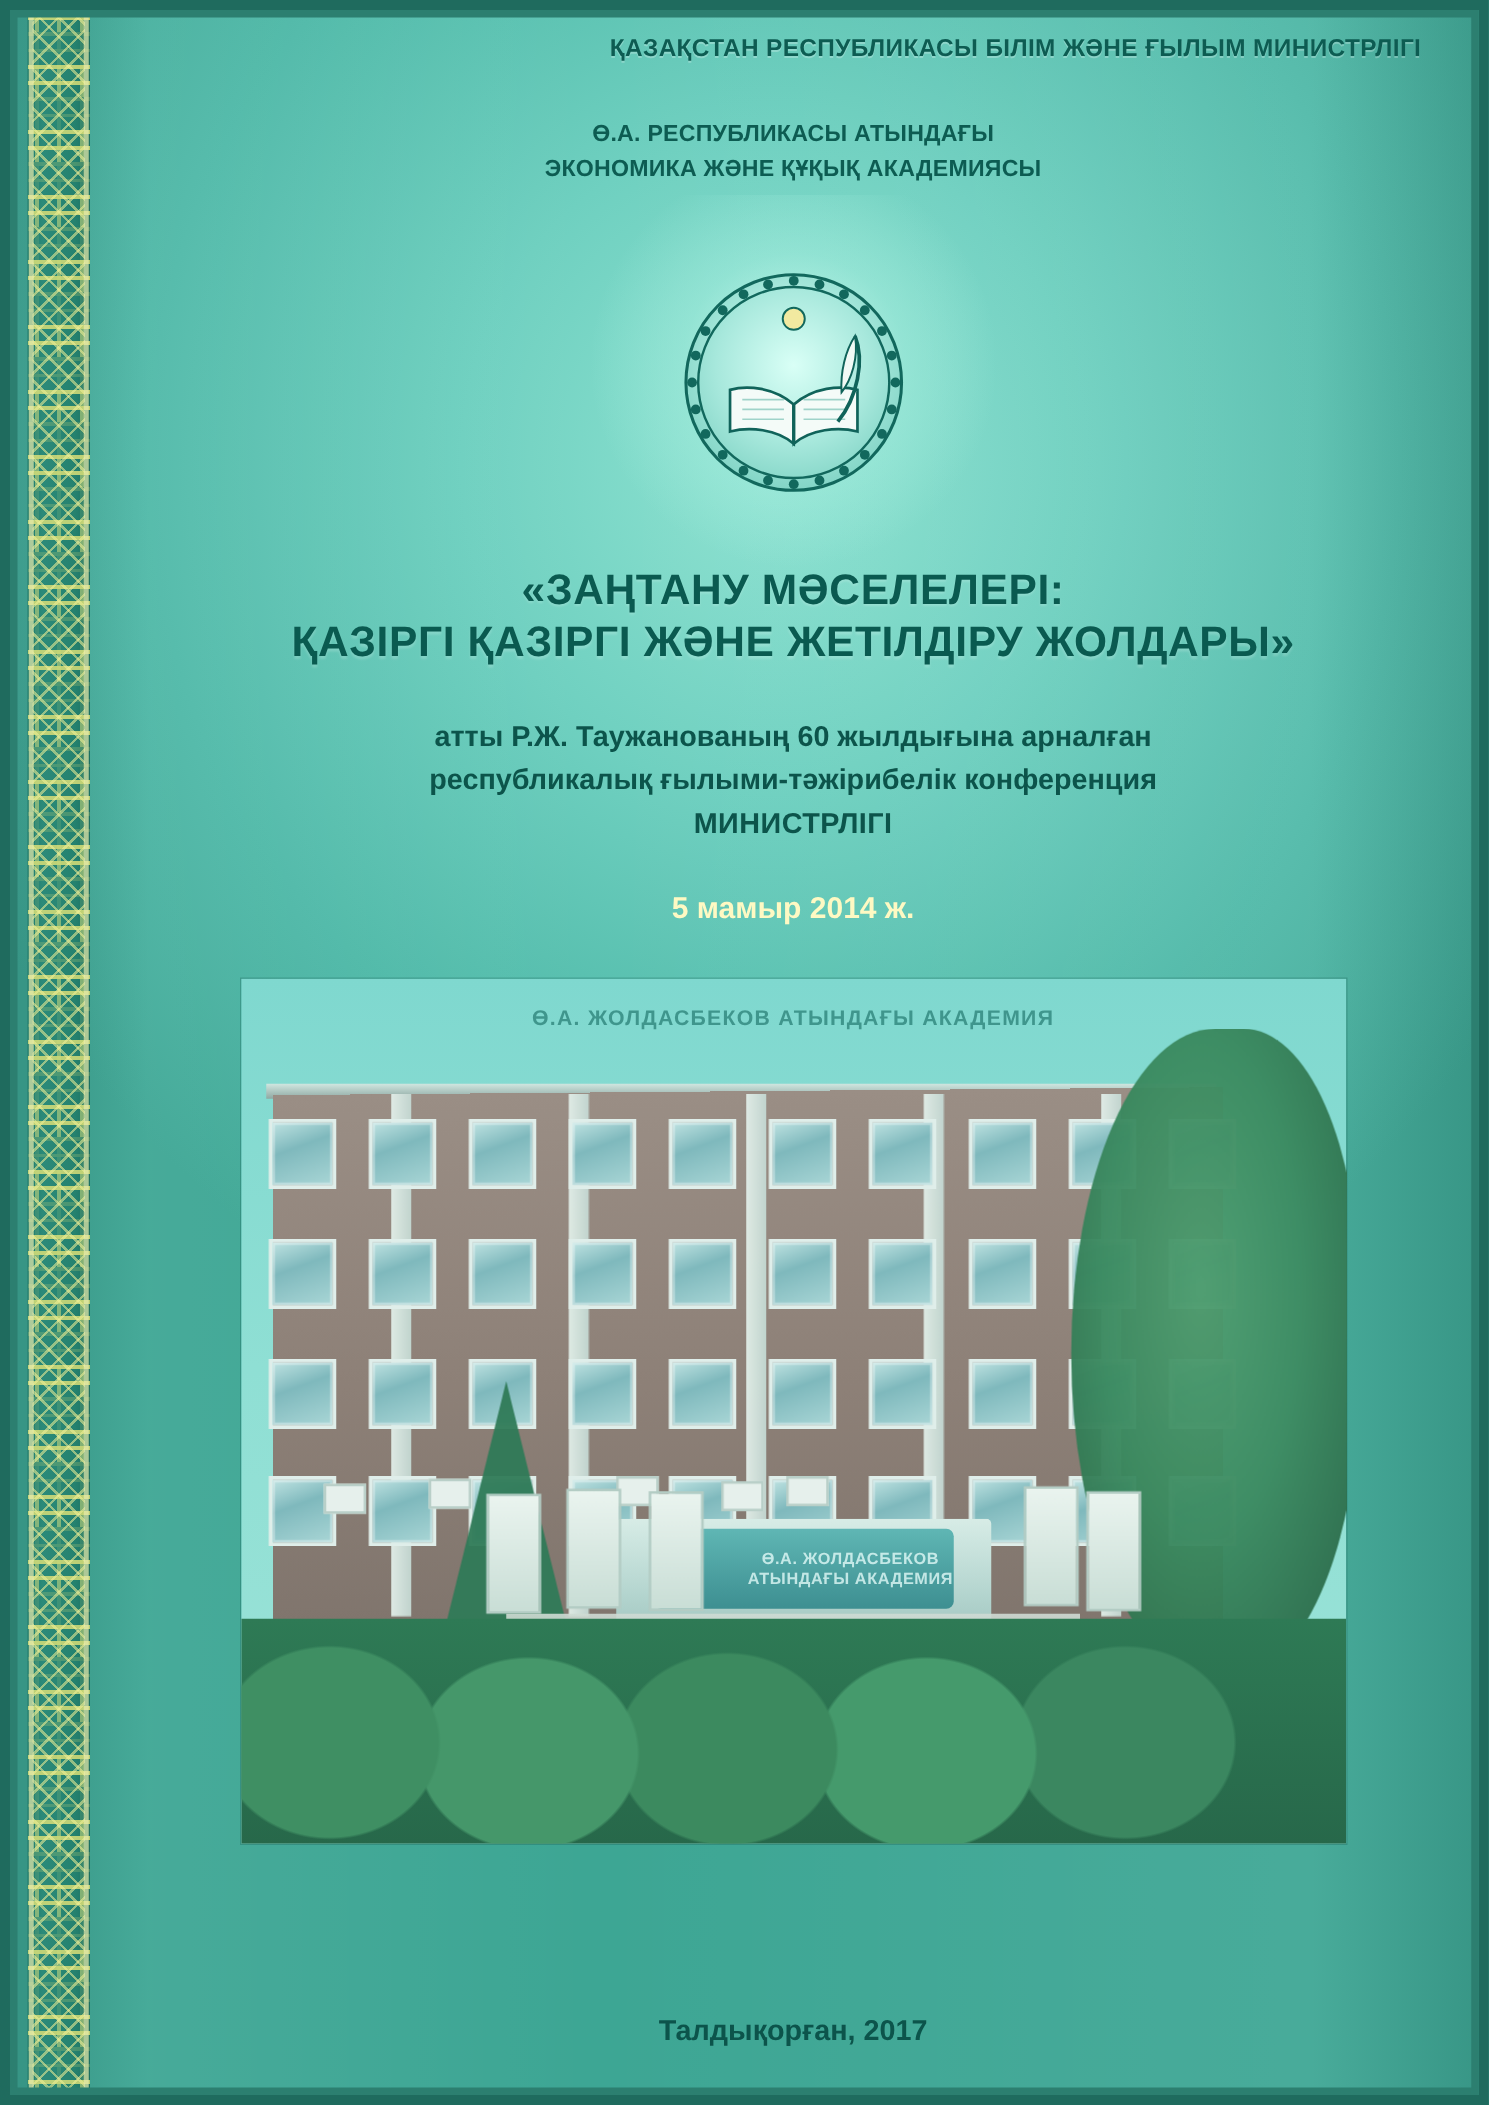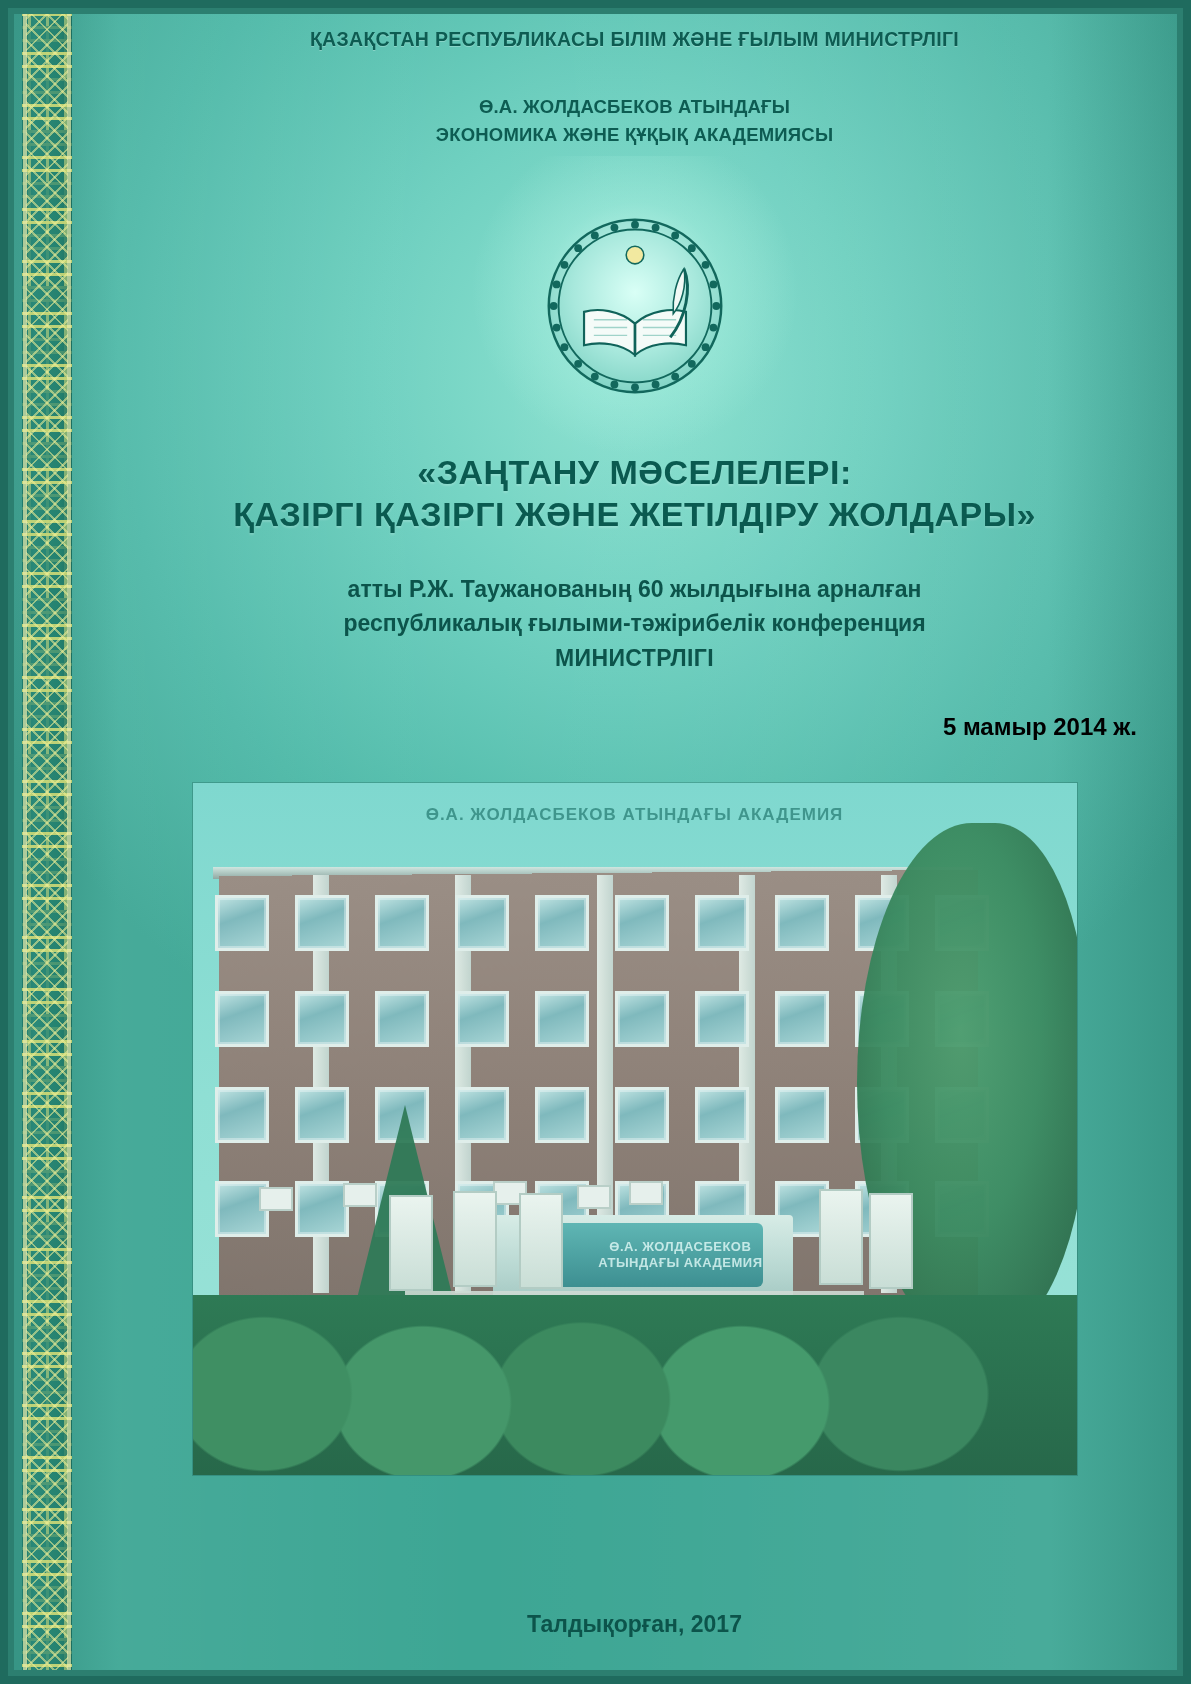--- a/index.html
+++ b/index.html
@@ -91,21 +91,21 @@
   
   #content {
     position: absolute;
     left: 92px; top: 0;
     width: 1085px; height: 1684px;
     padding: 0 40px;
   }
 
   .ministry {
     margin-top: 28px;
-    text-align: center;
+    text-align: right;
     color: #0d5c52;
     font-weight: bold;
     font-size: 19.5px;
     letter-spacing: .3px;
     text-shadow: 0 1px 0 rgba(255,255,255,.25);
   }
   .academy {
     margin-top: 42px;
     text-align: center;
     color: #0d5c52;
@@ -154,22 +154,22 @@
   }
   .materials {
     text-align: center;
     color: #0c544b;
     font-weight: bold;
     font-size: 23px;
     letter-spacing: .4px;
   }
   .date {
     margin-top: 38px;
-    text-align: right;
-    color: #000000;
+    text-align: center;
+    color: #fef9c3;
     font-weight: bold;
     font-size: 24px;
   }
 
   
   .photo-frame {
     margin: 42px auto 0;
     width: 884px; height: 692px;
     position: relative;
     overflow: hidden;
@@ -323,21 +323,21 @@
   <div class="orn2"></div>
   <div class="edgeL"></div>
   <div class="edgeR"></div>
 </div>
 
 <div id="content">
 
   <div class="ministry">ҚАЗАҚСТАН РЕСПУБЛИКАСЫ БІЛІМ ЖӘНЕ ҒЫЛЫМ МИНИСТРЛІГІ</div>
 
   <div class="academy">
-    <div>Ө.А. ЖОЛДАСБЕКОВ АТЫНДАҒЫ</div>
+    <div>Ө.А. РЕСПУБЛИКАСЫ АТЫНДАҒЫ</div>
     <div>ЭКОНОМИКА ЖӘНЕ ҚҰҚЫҚ АКАДЕМИЯСЫ</div>
   </div>
 
   <div class="emblem-wrap">
     <div class="emblem-glow">
       <div class="emblem">
         <svg viewBox="0 0 200 200" width="196" height="196" aria-hidden="true">
           <defs>
             <radialGradient id="eg" cx="50%" cy="42%" r="60%">
               <stop offset="0%" stop-color="#d9fff6"></stop>

